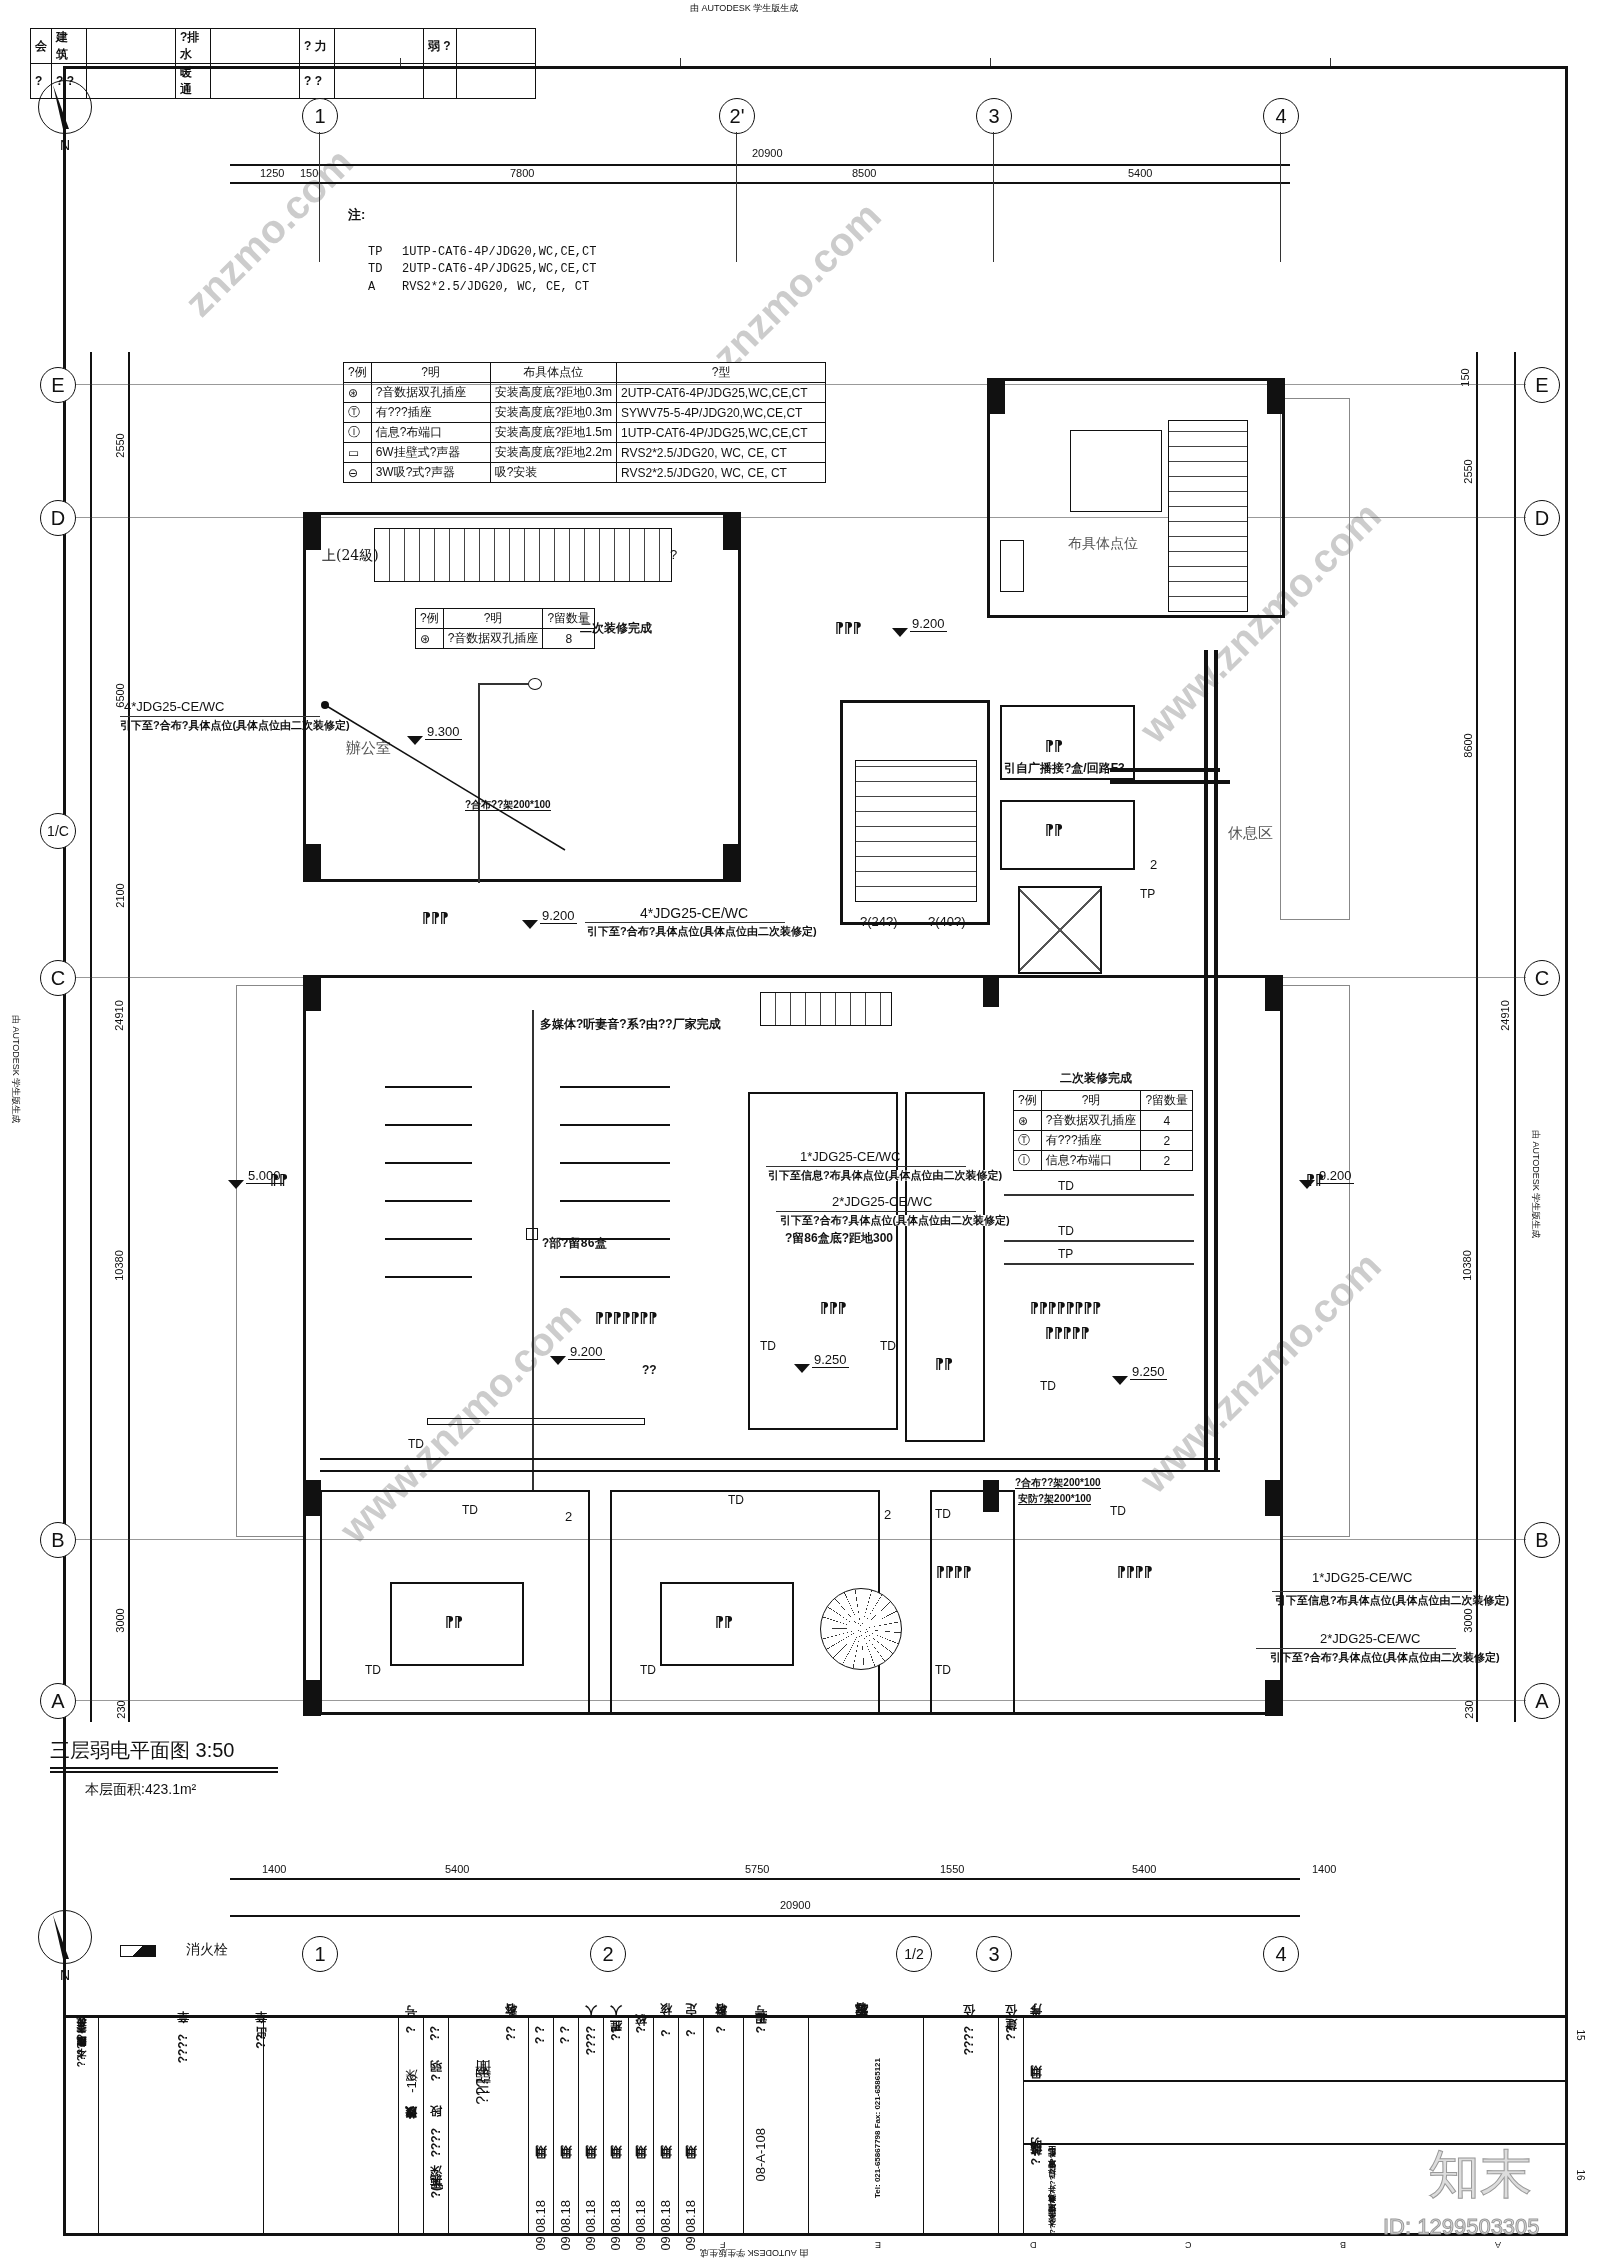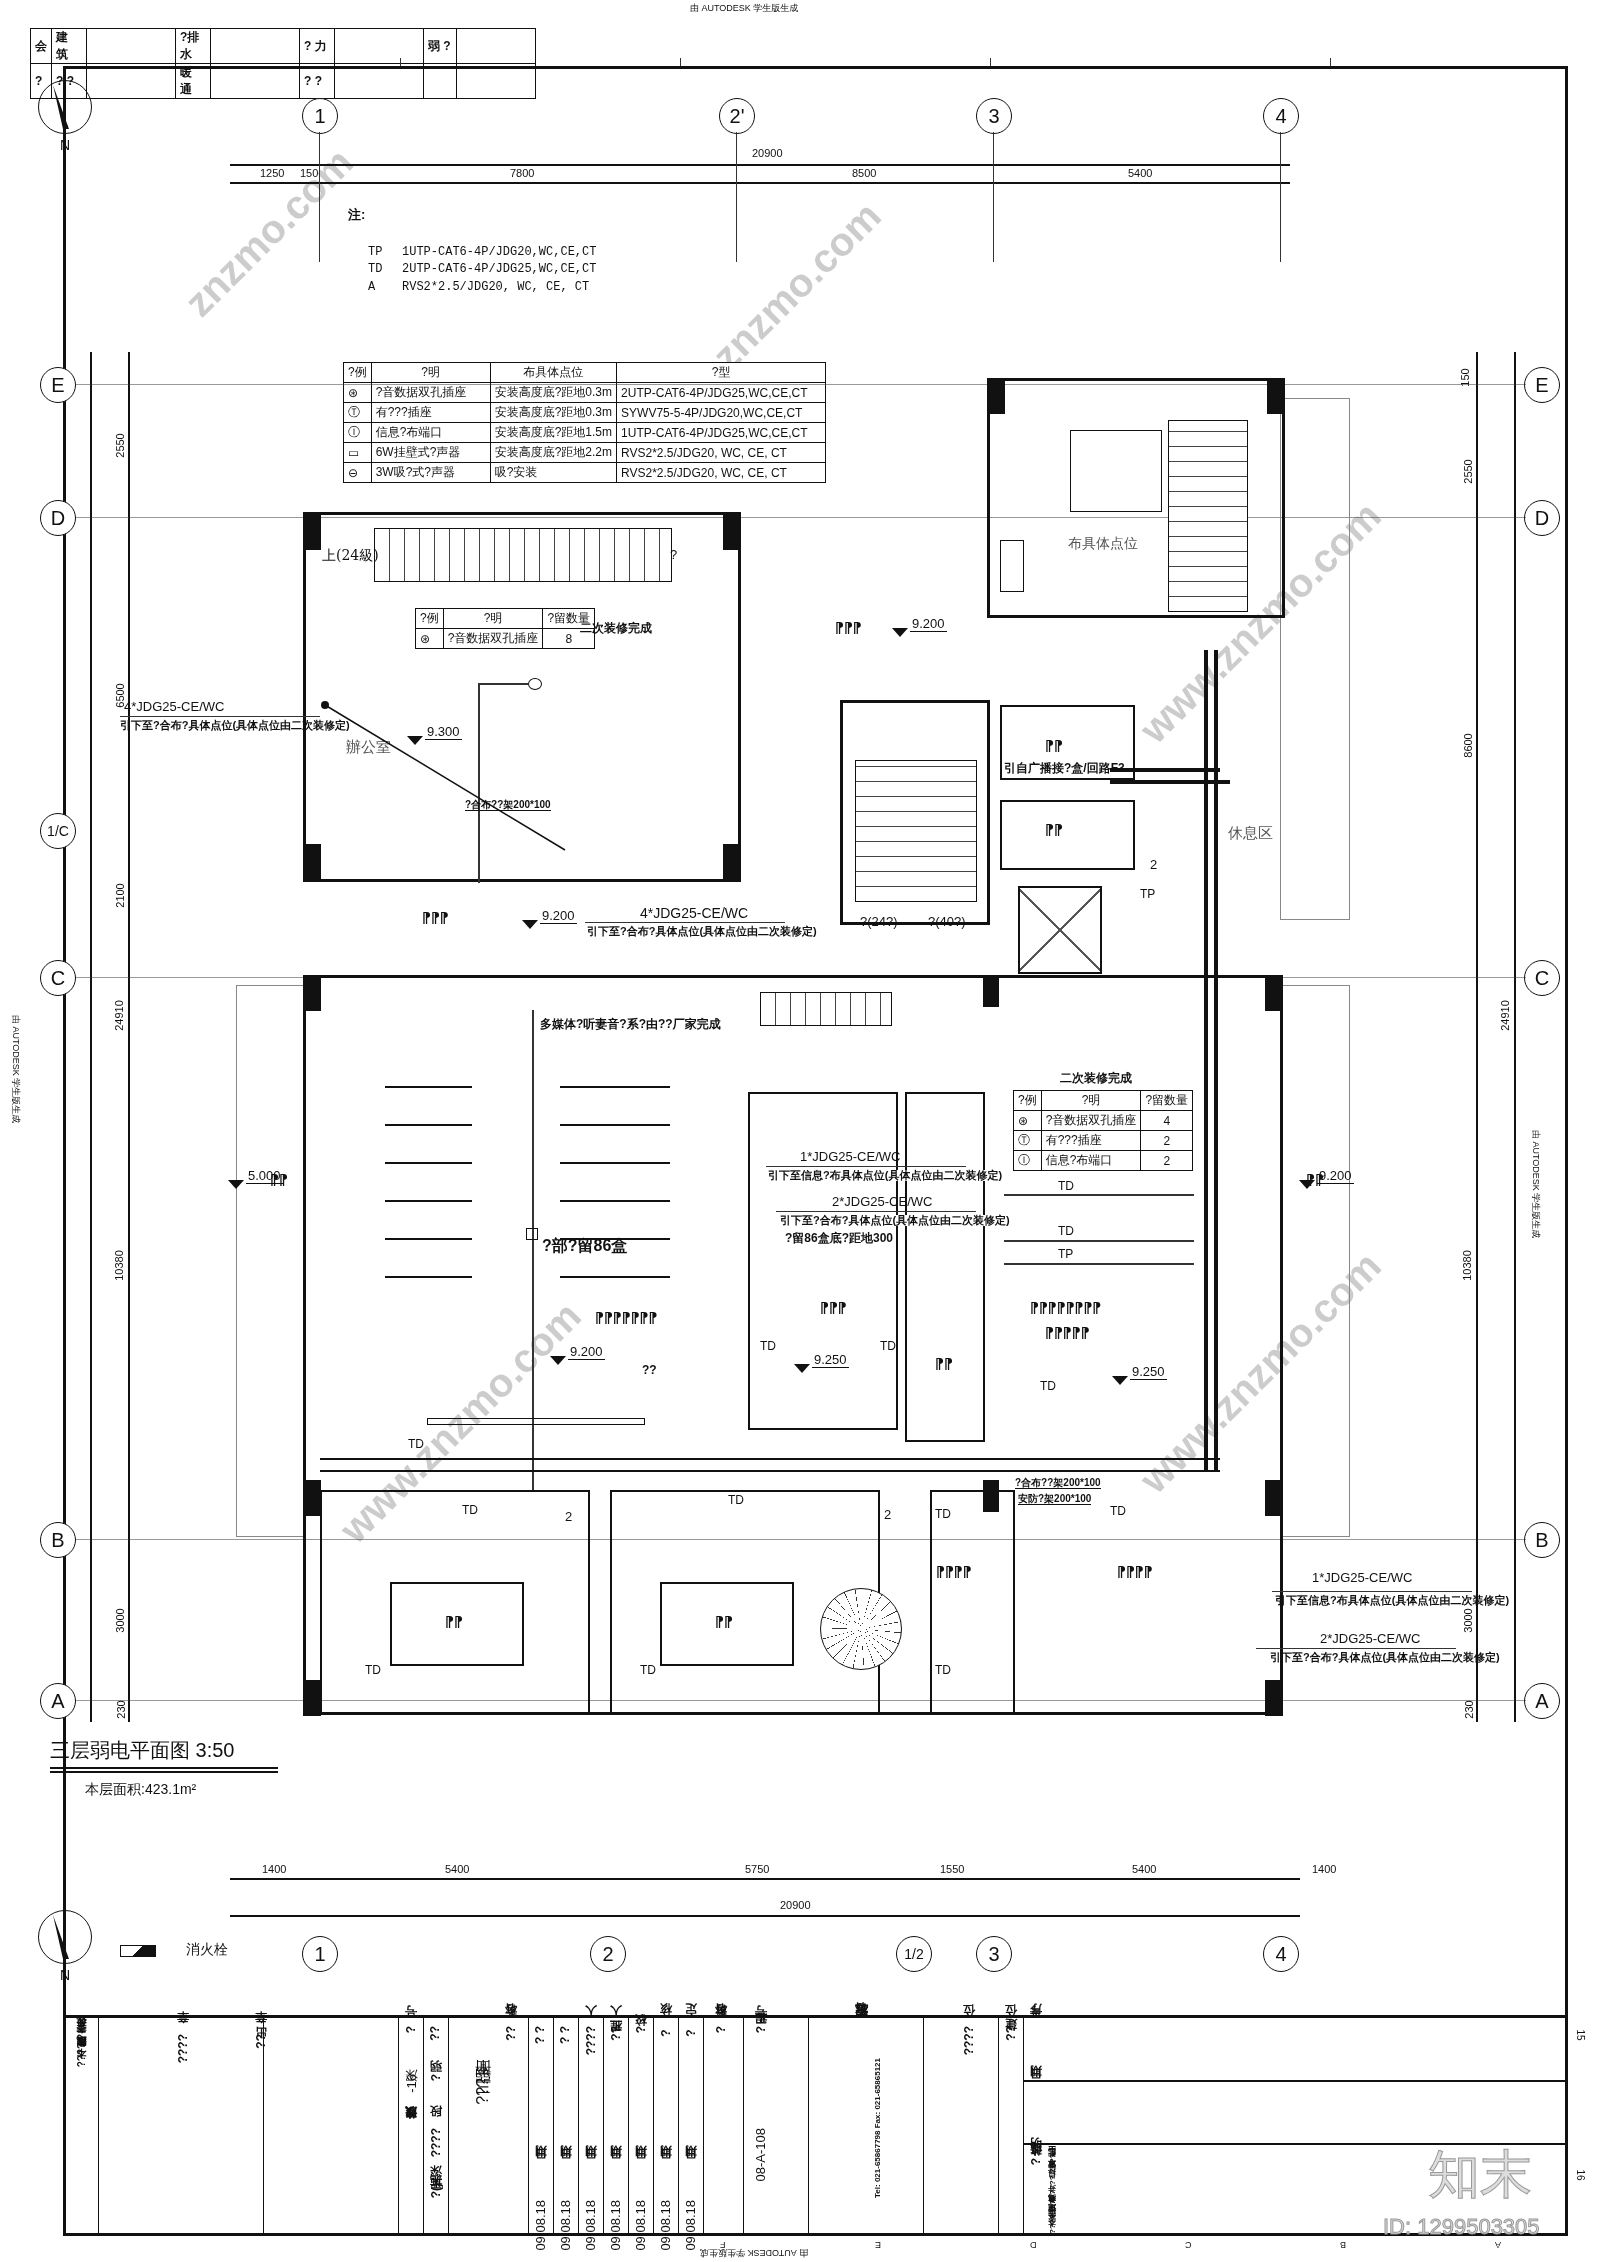--- a/index.html
+++ b/index.html
@@ -223,21 +223,21 @@
   </tr>
   <tr>
     <td>⊛</td>
     <td>?音数据双孔插座</td>
     <td style="text-align:center">8</td>
   </tr>
 </tbody>
   </table>
 <div class="t" style="left:580px;top:622px;font-weight:bold;font-size:12px;">二次装修完成</div>
 
-<div class="t" style="left:346px;top:740px;font-size:15px;color:#555;font-family:Liberation Serif, serif;">辦公室</div>
+<div class="t" style="left:346px;top:740px;font-size:15px;color:#555;font-family:Liberation Sans, sans-serif;">辦公室</div>
 <div class="level" style="left:425px;top:724px;">9.300</div>
 
 <div class="abs" style="left:528px;top:678px;width:12px;height:10px;border:1.5px solid #111;border-radius:50%;"></div>
 <div class="thin" style="left:478px;top:683px;width:50px;height:1.5px;"></div>
 <div class="thin" style="left:478px;top:683px;width:1.5px;height:200px;"></div>
 
 <div class="t" style="left:124px;top:700px;font-size:13px;">4*JDG25-CE/WC</div>
 <div class="thin" style="left:120px;top:716px;width:200px;height:1px;"></div>
 <div class="t" style="left:120px;top:720px;font-size:11px;font-weight:bold;">引下至?合布?具体点位(具体点位由二次装修定)</div>
 <div class="t" style="left:465px;top:800px;font-size:10px;font-weight:bold;border-bottom:1px solid #111;">?合布??架200*100</div>
@@ -290,21 +290,21 @@
 <div class="wall" style="left:1265px;top:1480px;width:18px;height:36px;"></div>
 <div class="wall" style="left:1265px;top:1680px;width:18px;height:36px;"></div>
 <div class="wall" style="left:983px;top:975px;width:16px;height:32px;"></div>
 <div class="wall" style="left:983px;top:1480px;width:16px;height:32px;"></div>
 
 <div class="t" style="left:540px;top:1018px;font-size:12px;font-weight:bold;">多媒体?听妻音?系?由??厂家完成</div>
 <div class="abs" style="left:385px;top:1050px;width:290px;height:230px;background:repeating-linear-gradient(180deg,transparent 0 36px,#111 36px 38px);clip-path:polygon(0 0,30% 0,30% 100%,0 100%);"></div>
 <div class="abs" style="left:560px;top:1050px;width:110px;height:230px;background:repeating-linear-gradient(180deg,transparent 0 36px,#111 36px 38px);"></div>
 <div class="thin" style="left:532px;top:1010px;width:1.5px;height:480px;"></div>
 <div class="abs" style="left:526px;top:1228px;width:10px;height:10px;border:1.5px solid #111;"></div>
-<div class="t" style="left:542px;top:1238px;font-size:16px;font-weight:bold;">?部?留86盒</div>
+<div class="t" style="left:542px;top:1238px;font-size:12px;font-weight:bold;font-family:Liberation Mono, monospace;">?部?留86盒</div>
 <div class="t" style="left:595px;top:1310px;font-size:14px;font-weight:bold;">⁋⁋⁋⁋⁋⁋⁋</div>
 <div class="level" style="left:568px;top:1344px;">9.200</div>
 <div class="t" style="left:642px;top:1364px;font-size:12px;font-weight:bold;">??</div>
 <div class="abs" style="left:427px;top:1418px;width:216px;height:5px;border:1.5px solid #111;"></div>
 <div class="t" style="left:270px;top:1172px;font-size:14px;font-weight:bold;">⁋⁋</div>
 <div class="level" style="left:246px;top:1168px;">5.000</div>
 <div class="t" style="left:1306px;top:1172px;font-size:14px;font-weight:bold;">⁋⁋</div>
 <div class="level" style="left:1317px;top:1168px;">9.200</div>
 
 <div class="stair" style="left:760px;top:992px;width:130px;height:32px;"></div>

